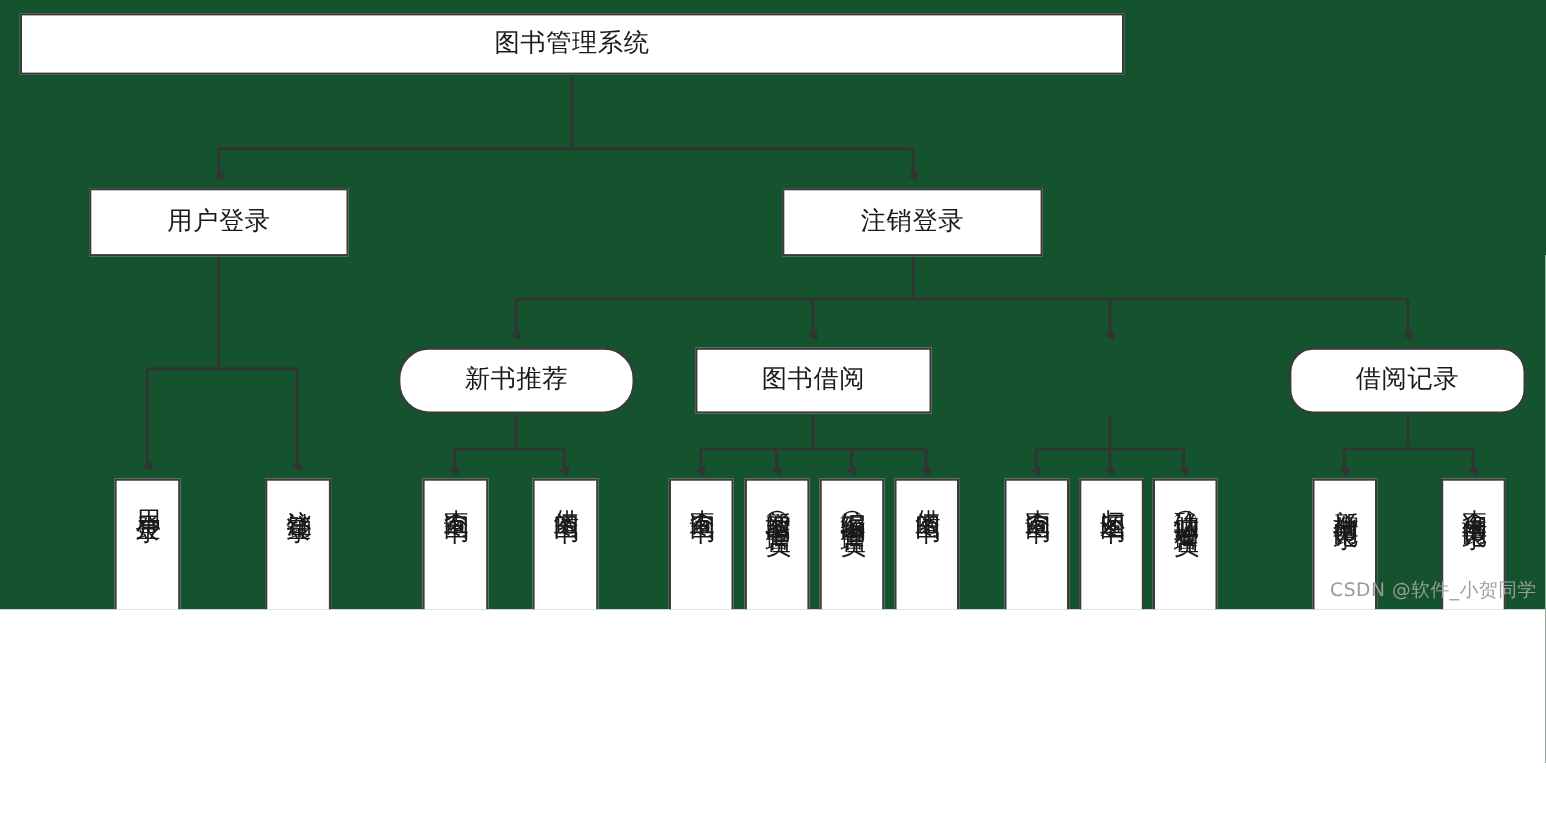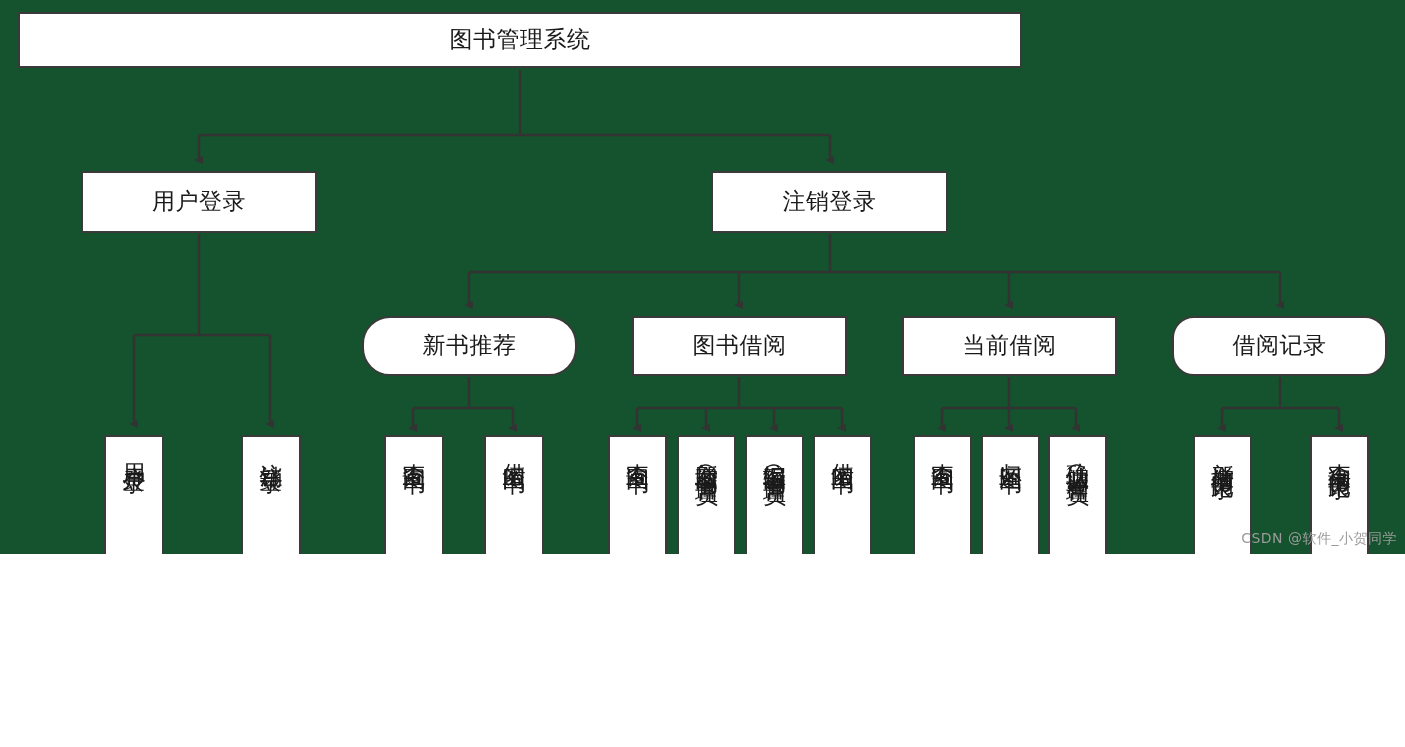--- a/index.html
+++ b/index.html
@@ -58,21 +58,21 @@
     text-orientation: upright;
     font-size: 23px;
     line-height: 1.0;
     letter-spacing: 3px;
     white-space: nowrap;
   }
   .watermark {
     position: absolute;
     right: 8px;
     bottom: 6px;
-    font-size: 14px;
+    font-size: 17px;
     color: #9a9a9a;
     white-space: nowrap;
     letter-spacing: 0.5px;
   }
 </style>
 </head>
 <body>
 
 <div id="canvas">
 
@@ -136,23 +136,20 @@
   <div class="node h-node" style="left:711px; top:171px; width:237px; height:62px;">
     <span class="node-label">注销登录</span>
   </div>
 
   <div class="node h-node" style="left:362px; top:316px; width:215px; height:60px;border-radius:28px;">
     <span class="node-label">新书推荐</span>
   </div>
   <div class="node h-node" style="left:632px; top:316px; width:215px; height:60px;">
     <span class="node-label">图书借阅</span>
   </div>
-  <div class="node h-node" style="left:902px; top:316px; width:215px; height:60px;">
-    <span class="node-label">当前借阅</span>
-  </div>
   <div class="node h-node" style="left:1172px; top:316px; width:215px; height:60px;border-radius:22px;">
     <span class="node-label">借阅记录</span>
   </div>
 
   <div class="node v-node" style="left:104px; top:435px; width:60px; height:300px;">
     <span class="node-label">用户登录</span>
   </div>
   <div class="node v-node" style="left:241px; top:435px; width:60px; height:300px;">
     <span class="node-label">注销登录</span>
   </div>

